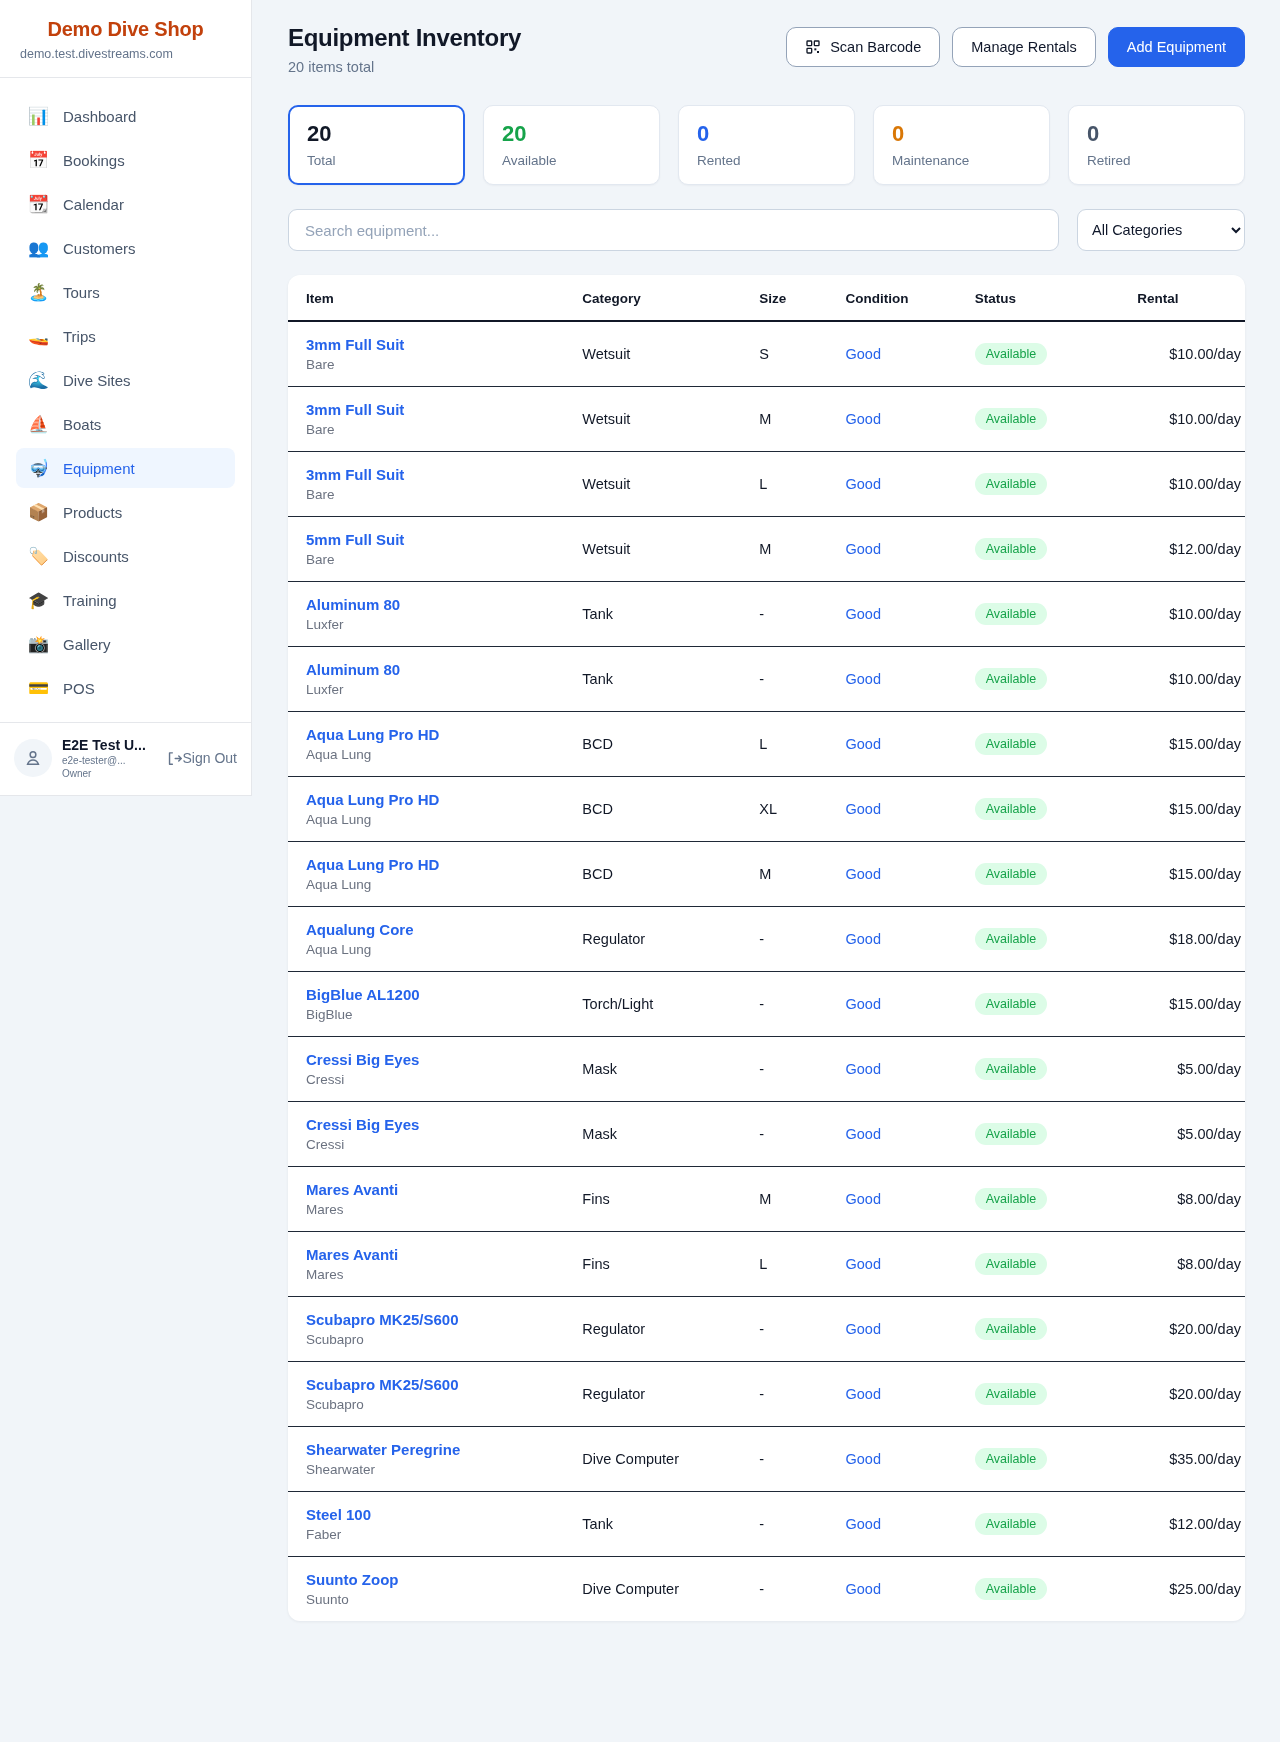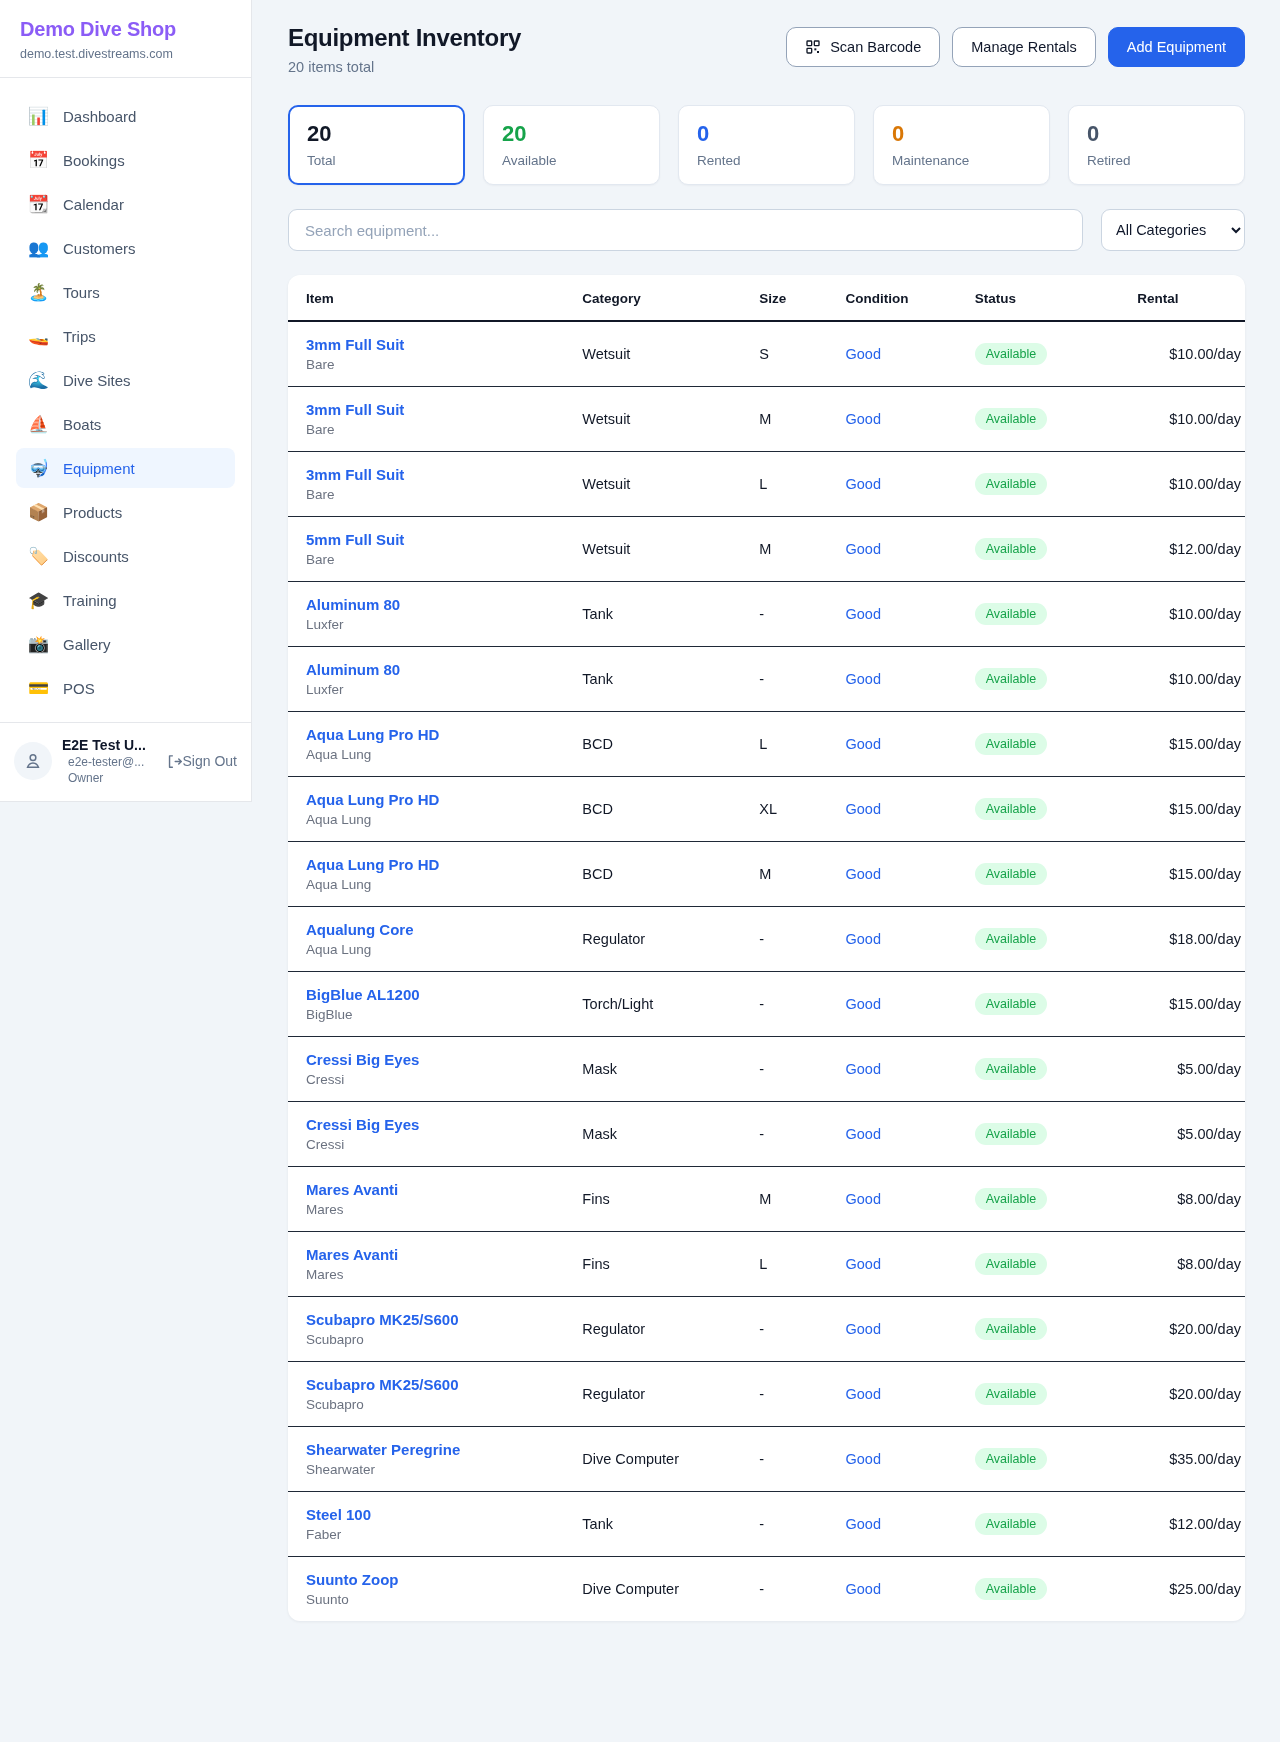--- a/index.html
+++ b/index.html
@@ -10,21 +10,21 @@
     color:#0f172a;
     display:flex; align-items:flex-start;
   }
 
   
   .sidebar {
     width:252px; flex:0 0 252px; background:#fff;
     border-right:1px solid #e5e7eb; border-bottom:1px solid #e5e7eb;
   }
   .brand { padding:18px 20px 16px 20px; border-bottom:1px solid #e5e7eb; }
-  .brand-name { color:#8b5cf6; font-size:20px; font-weight:bold; letter-spacing:-0.2px; }
+  .brand-name { color:#c2410c; font-size:20px; font-weight:bold; letter-spacing:-0.2px;text-align:center; }
   .brand-domain { margin-top:6px; font-size:12.5px; color:#64748b; }
   .nav { padding:14px 10px 10px 10px; }
   .nav-item {
     display:flex; align-items:center; gap:13px;
     height:40px; margin:4px 6px; padding:0 12px;
     border-radius:8px; cursor:pointer;
   }
   .nav-item .nav-icon { width:22px; font-size:17px; line-height:1; text-align:center; }
   .nav-item .nav-label { font-size:15px; color:#475569; }
   .nav-item.active { background:#eff6ff; }
@@ -32,21 +32,21 @@
   .user-box {
     border-top:1px solid #e5e7eb; padding:14px 14px 16px 14px;
     display:flex; align-items:center; gap:10px;
   }
   .avatar {
     width:38px; height:38px; border-radius:50%; background:#f1f5f9;
     display:flex; align-items:center; justify-content:center; flex:0 0 38px;
   }
   .user-meta { min-width:0; flex:1; }
   .user-name { font-size:14px; font-weight:bold; color:#0f172a; white-space:nowrap; }
-  .user-email, .user-role { font-size:12px; color:#64748b; margin-top:2px; white-space:nowrap;margin-left:6px; }
+  .user-email, .user-role { font-size:10px; color:#64748b; margin-top:2px; white-space:nowrap; }
   .signout {
     display:flex; align-items:center; border:none; background:none;
     color:#64748b; font-size:14px; cursor:pointer; font-family:inherit; padding:0;
   }
 
   
   .main { flex:1; padding:24px 35px 30px 36px; min-width:0; }
   .page-header { display:flex; align-items:flex-start; justify-content:space-between; }
   .page-title { font-size:24px; font-weight:800; letter-spacing:-0.3px; color:#111827; }
   .page-subtitle { margin-top:7px; font-size:14.5px; color:#64748b; }
@@ -70,21 +70,21 @@
   .stat-label { margin-top:6px; font-size:13.5px; color:#64748b; }
 
   
   .filter-row { display:flex; gap:18px; margin-top:24px; }
   .search-input {
     flex:1; height:42px; border:1px solid #cbd5e1; border-radius:9px;
     padding:0 16px; font-size:15px; font-family:inherit; color:#6d28d9; background:#fff;
   }
   .search-input::placeholder { color:#94a3b8; }
   .category-select {
-    width:144px; height:42px; border:1px solid #cbd5e1; border-radius:9px;
+    width:168px; height:42px; border:1px solid #cbd5e1; border-radius:9px;
     font-size:14.5px; font-family:inherit; color:#0f172a; background:#fff; padding:0 10px;
   }
 
   
   .table-card {
     margin-top:24px; background:#fff; border-radius:12px; overflow:hidden;
     box-shadow:0 1px 3px rgba(15,23,42,.06);
   }
   table { width:100%; border-collapse:collapse; table-layout:fixed; }
   col.c-item{width:29.5%} col.c-cat{width:18.5%} col.c-size{width:9%}

